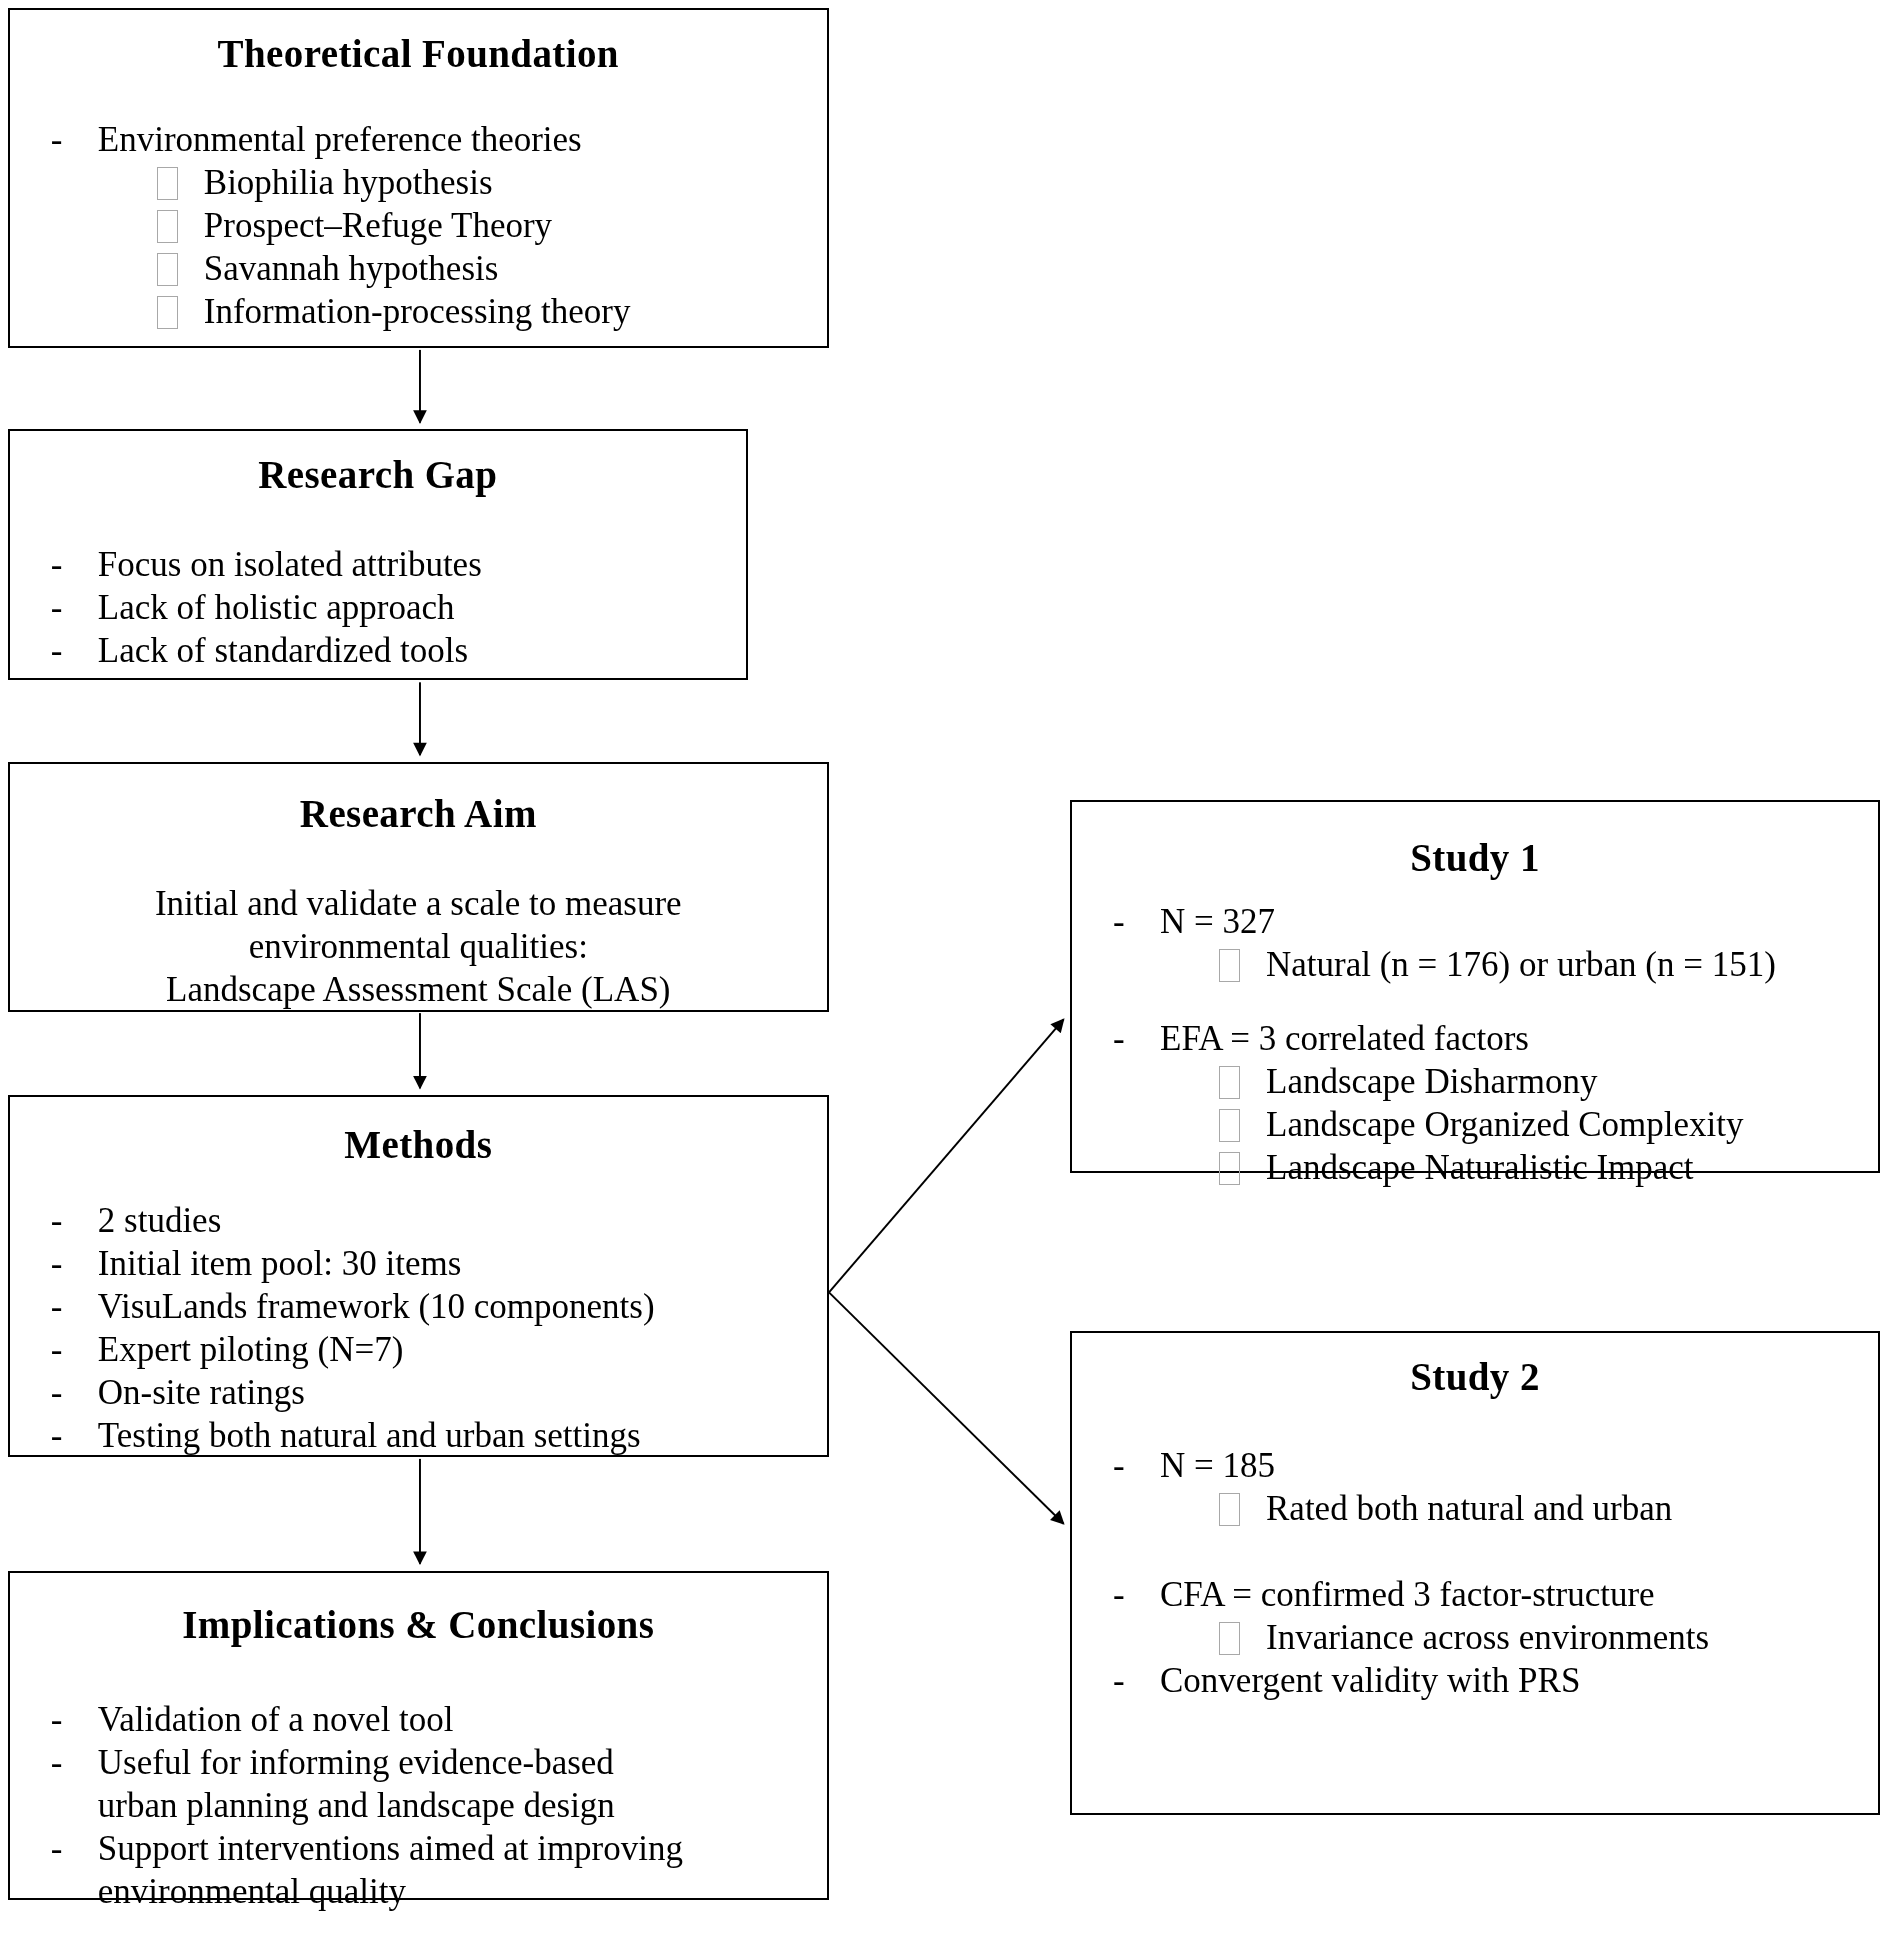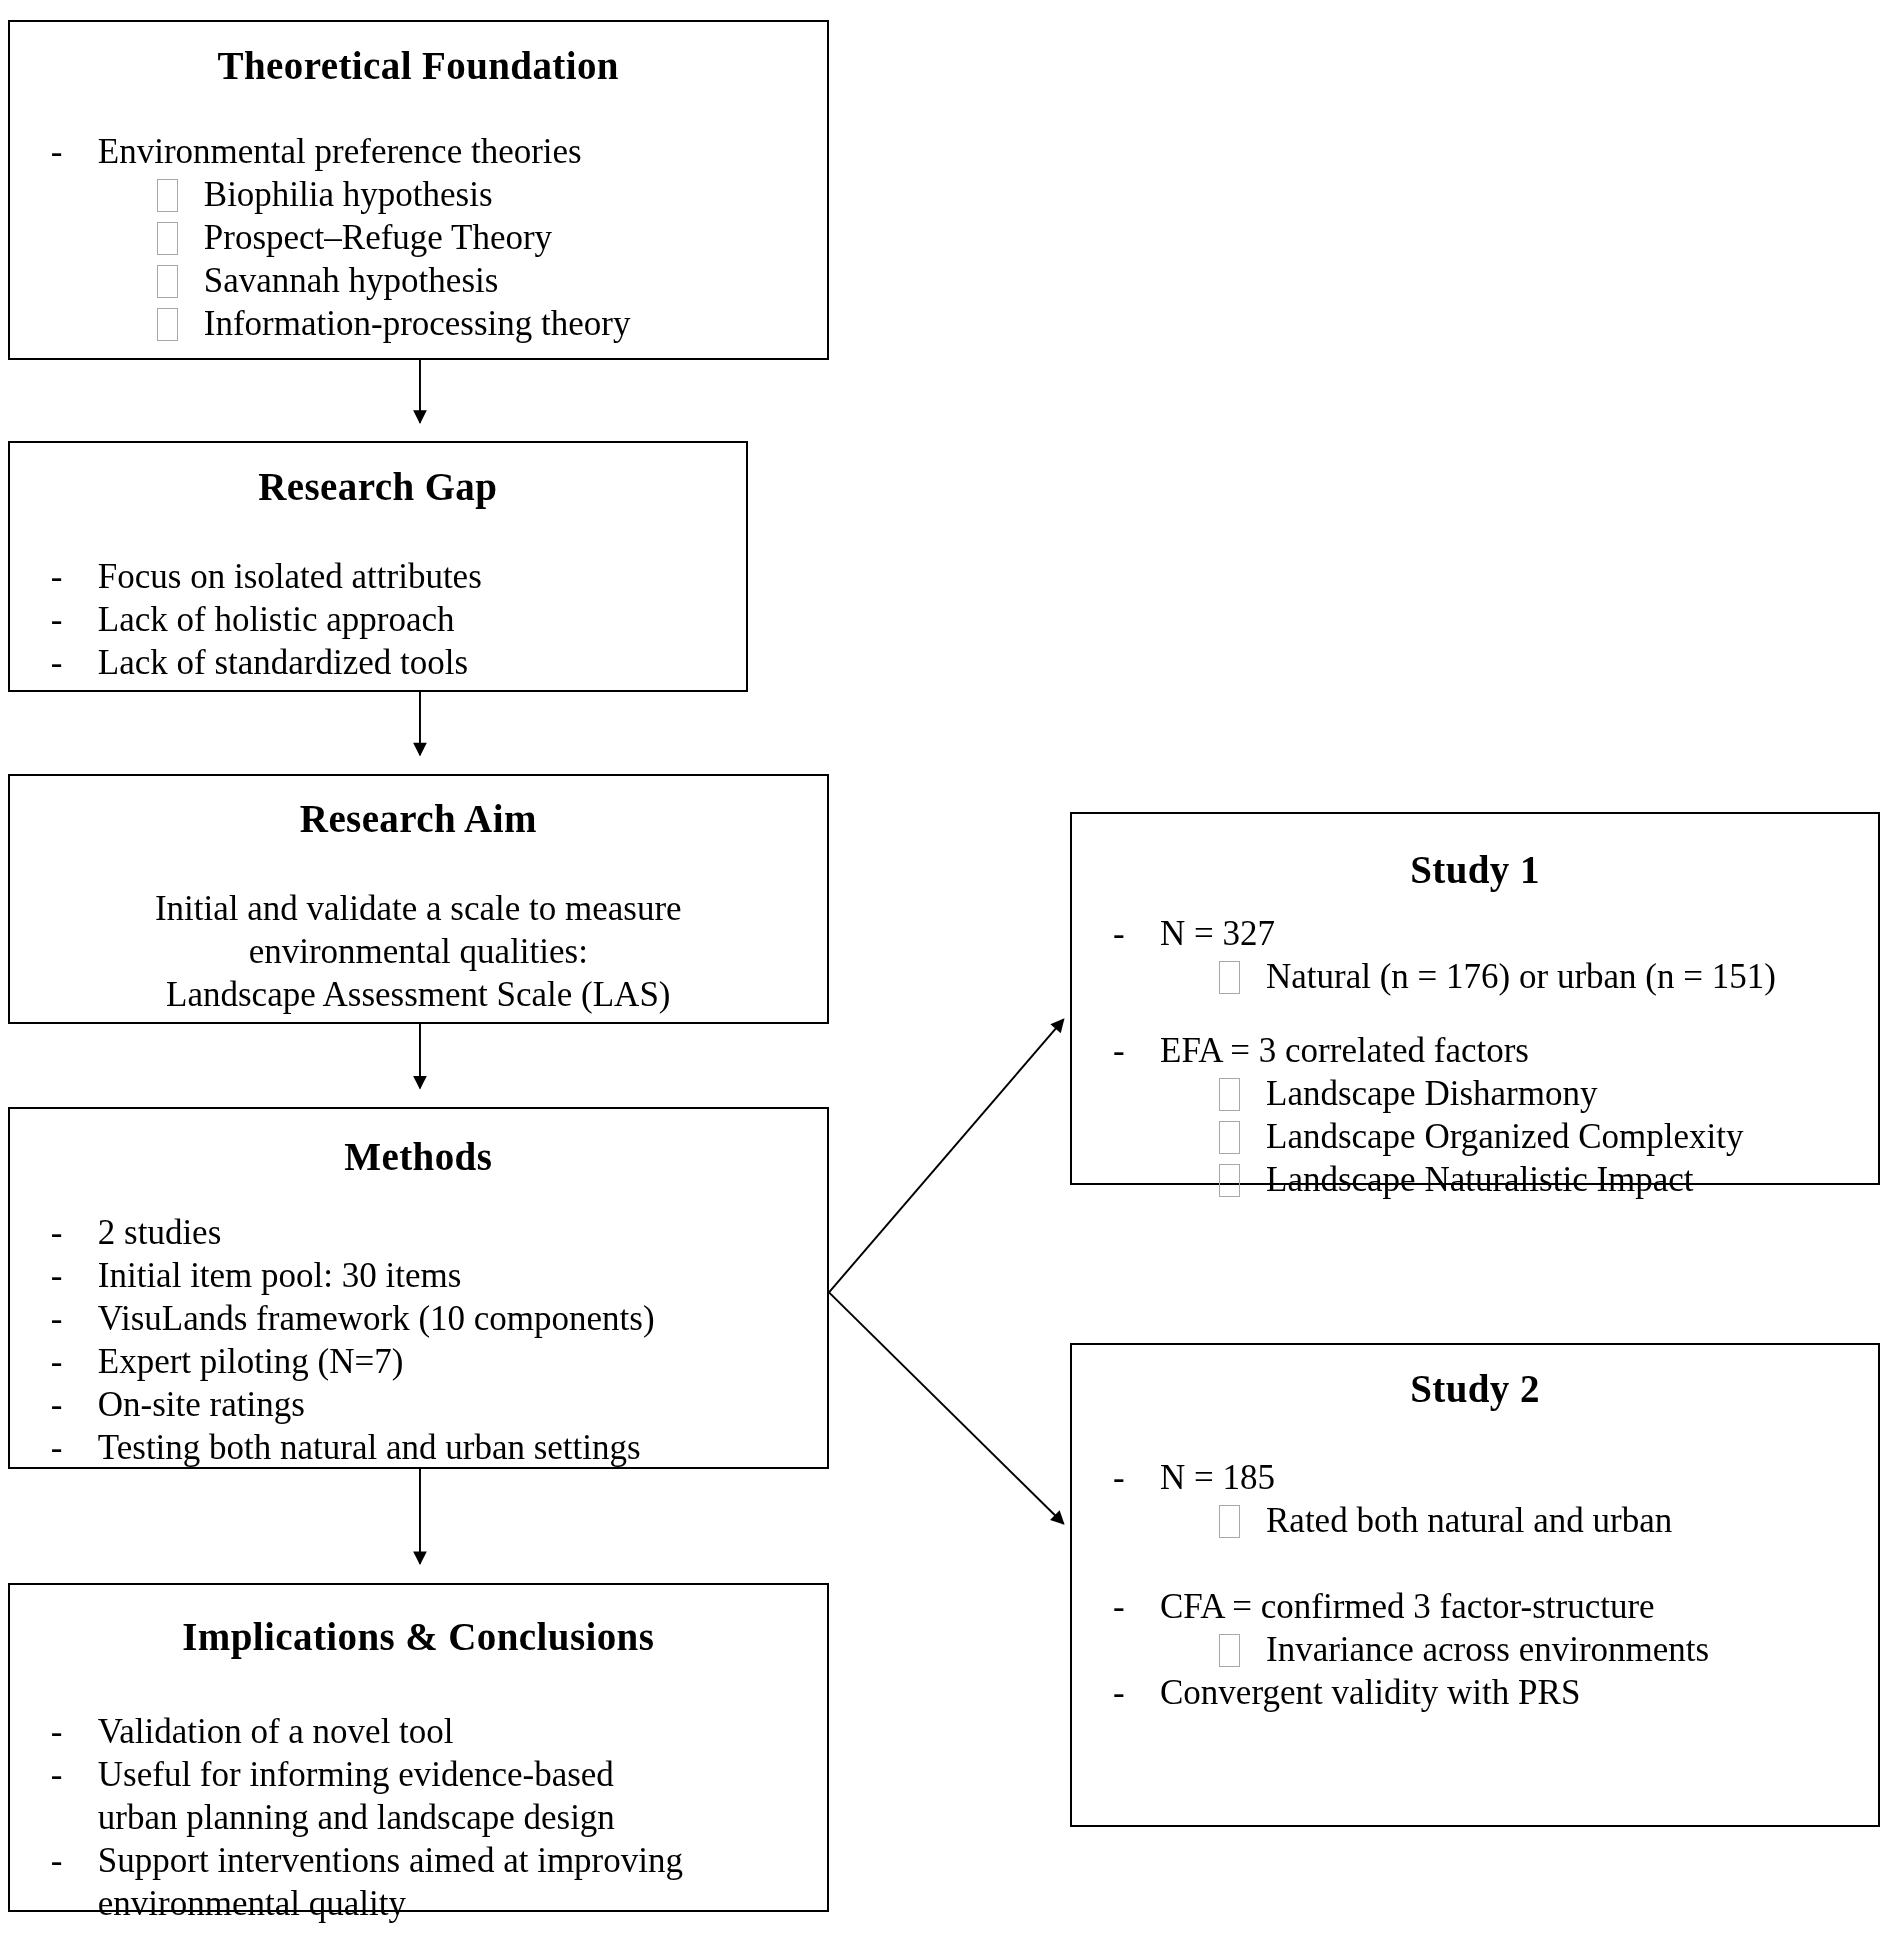--- a/index.html
+++ b/index.html
@@ -6,21 +6,21 @@
   html,body { background:#ffffff; }
   body {
     width:1902px; height:1941px; position:relative;
     font-family:"Liberation Serif","DejaVu Serif",serif;
     color:#000;
   }
   .canvas { position:absolute; left:0; top:0; width:1902px; height:1941px; }
   svg.connectors { position:absolute; left:0; top:0; width:1902px; height:1941px; z-index:1; }
   svg.connectors line { stroke:#000; stroke-width:2.5; }
   .box {
-    position:absolute; background:#fff; border:2.3px solid #000; z-index:2;margin-top:12px;
+    position:absolute; background:#fff; border:2.3px solid #000; z-index:2;
   }
   .box-title {
     font-size:39px; font-weight:bold; text-align:center; line-height:47px;
     letter-spacing:0.4px;
   }
   .rows { list-style:none; }
   .row { position:relative; font-size:35px; line-height:43px; height:43px; white-space:nowrap; }
   .row .txt { display:block; }
   .l1 .txt { padding-left:88px; }
   .cont .txt { padding-left:88px; }
@@ -30,21 +30,21 @@
     position:absolute; left:147px; top:5.5px; width:21px; height:33px;
     border:1.6px solid #a8a8a8; background:transparent; display:inline-block;
   }
   .spacer { height:43px; }
   .spacer-sm { height:31px; }
   
   #box-tf   { left:7.8px;   top:7.8px;   width:821px; height:340px; padding-top:20.3px; }
   #box-tf .rows { margin-top:41px; }
   #box-gap  { left:7.8px;   top:429px;  width:740px; height:251px; padding-top:20px; }
   #box-gap .rows { margin-top:45px; }
-  #box-aim  { left:7.8px;   top:762px;  width:821px; height:250px; padding-top:19px; }
+  #box-aim  { left:7.8px;   top:762px;  width:821px; height:250px; padding-top:26px; }
   #box-aim .rows { margin-top:45px; }
   #box-aim .row .txt { padding:0; text-align:center; }
   #box-methods { left:7.8px; top:1095px; width:821px; height:362px; padding-top:23.5px;font-family:Liberation Serif, serif; }
   #box-methods .rows { margin-top:31px; }
   #box-impl { left:7.8px;  top:1571px; width:821px; height:329px; padding-top:28px; }
   #box-impl .rows { margin-top:50px; }
   #box-study1 { left:1070px; top:800px; width:810px; height:373px; padding-top:32px; }
   #box-study1 .rows { margin-top:19px; }
   #box-study2 { left:1070px; top:1331px; width:810px; height:484px; padding-top:20.3px; }
   #box-study2 .rows { margin-top:44px; }

